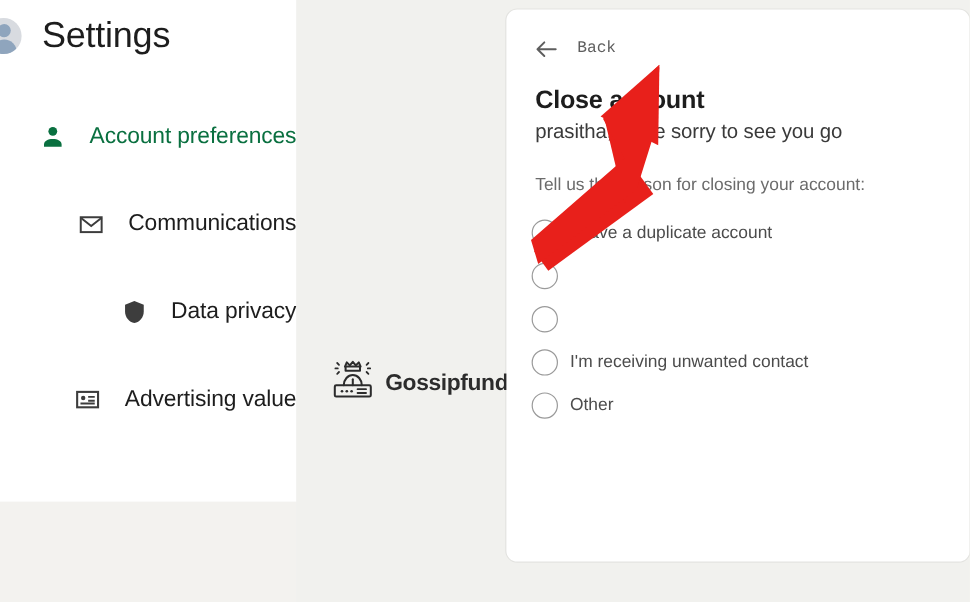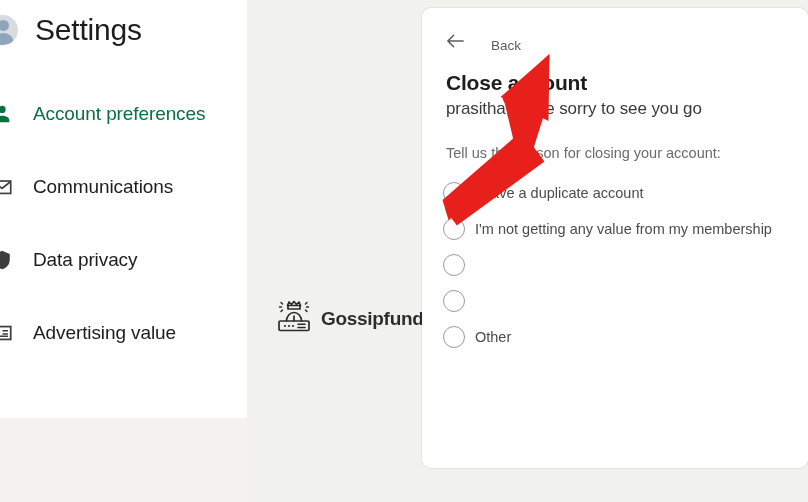--- a/index.html
+++ b/index.html
@@ -72,20 +72,21 @@
 
   .nav {
     margin-top: 17px;
   }
   .nav-item {
     display: flex;
     align-items: center;
     height: 73px;
     padding-left: 0;
     cursor: pointer;
+    justify-content: flex-end;
   }
   .nav-icon {
     width: 30px;
     flex: 0 0 30px;
     margin-left: -13px;
     display: flex;
     align-items: center;
     justify-content: center;
     color: #3d3d3d;
   }
@@ -144,25 +145,26 @@
     top: 8px;
     width: 386px;
     height: 460px;
     background: #ffffff;
     border-radius: 9px;
     box-shadow: 0 0 0 1px rgba(0,0,0,0.055);
     overflow: hidden;
   }
   .back-row {
     display: flex;
-    align-items: flex-end;
-    gap: 26px;
+    align-items: flex-start;
+    gap: 16px;
     margin: 25px 0 0 24px;
     cursor: pointer;
     width: 68px;
+    font-family: Liberation Mono, monospace;
   }
   .back-label {
     font-size: 13.5px;
     color: #5e5e5e;
   }
   .card-title {
     margin: 18px 0 0 24px;
     font-size: 21px;
     font-weight: bold;
     color: #1d1d1d;
@@ -319,29 +321,29 @@
       <div class="options">
 
         <div class="option">
           <span class="radio"></span>
           <span class="option-label">I have a duplicate account</span>
         </div>
 
 
         <div class="option">
           <span class="radio"></span>
-          <span class="option-label">I'm not getting any value from my membership</span>
-        </div>
-
-        <div class="option">
-          <span class="radio"></span>
-        </div>
-
-        <div class="option">
-          <span class="radio"></span>
+        </div>
+
+        <div class="option">
+          <span class="radio"></span>
+        </div>
+
+        <div class="option">
+          <span class="radio"></span>
+          <span class="option-label">I'm receiving unwanted contact</span>
         </div>
 
         <div class="option">
           <span class="radio"></span>
           <span class="option-label">Other</span>
         </div>
 
       </div>
 
 

